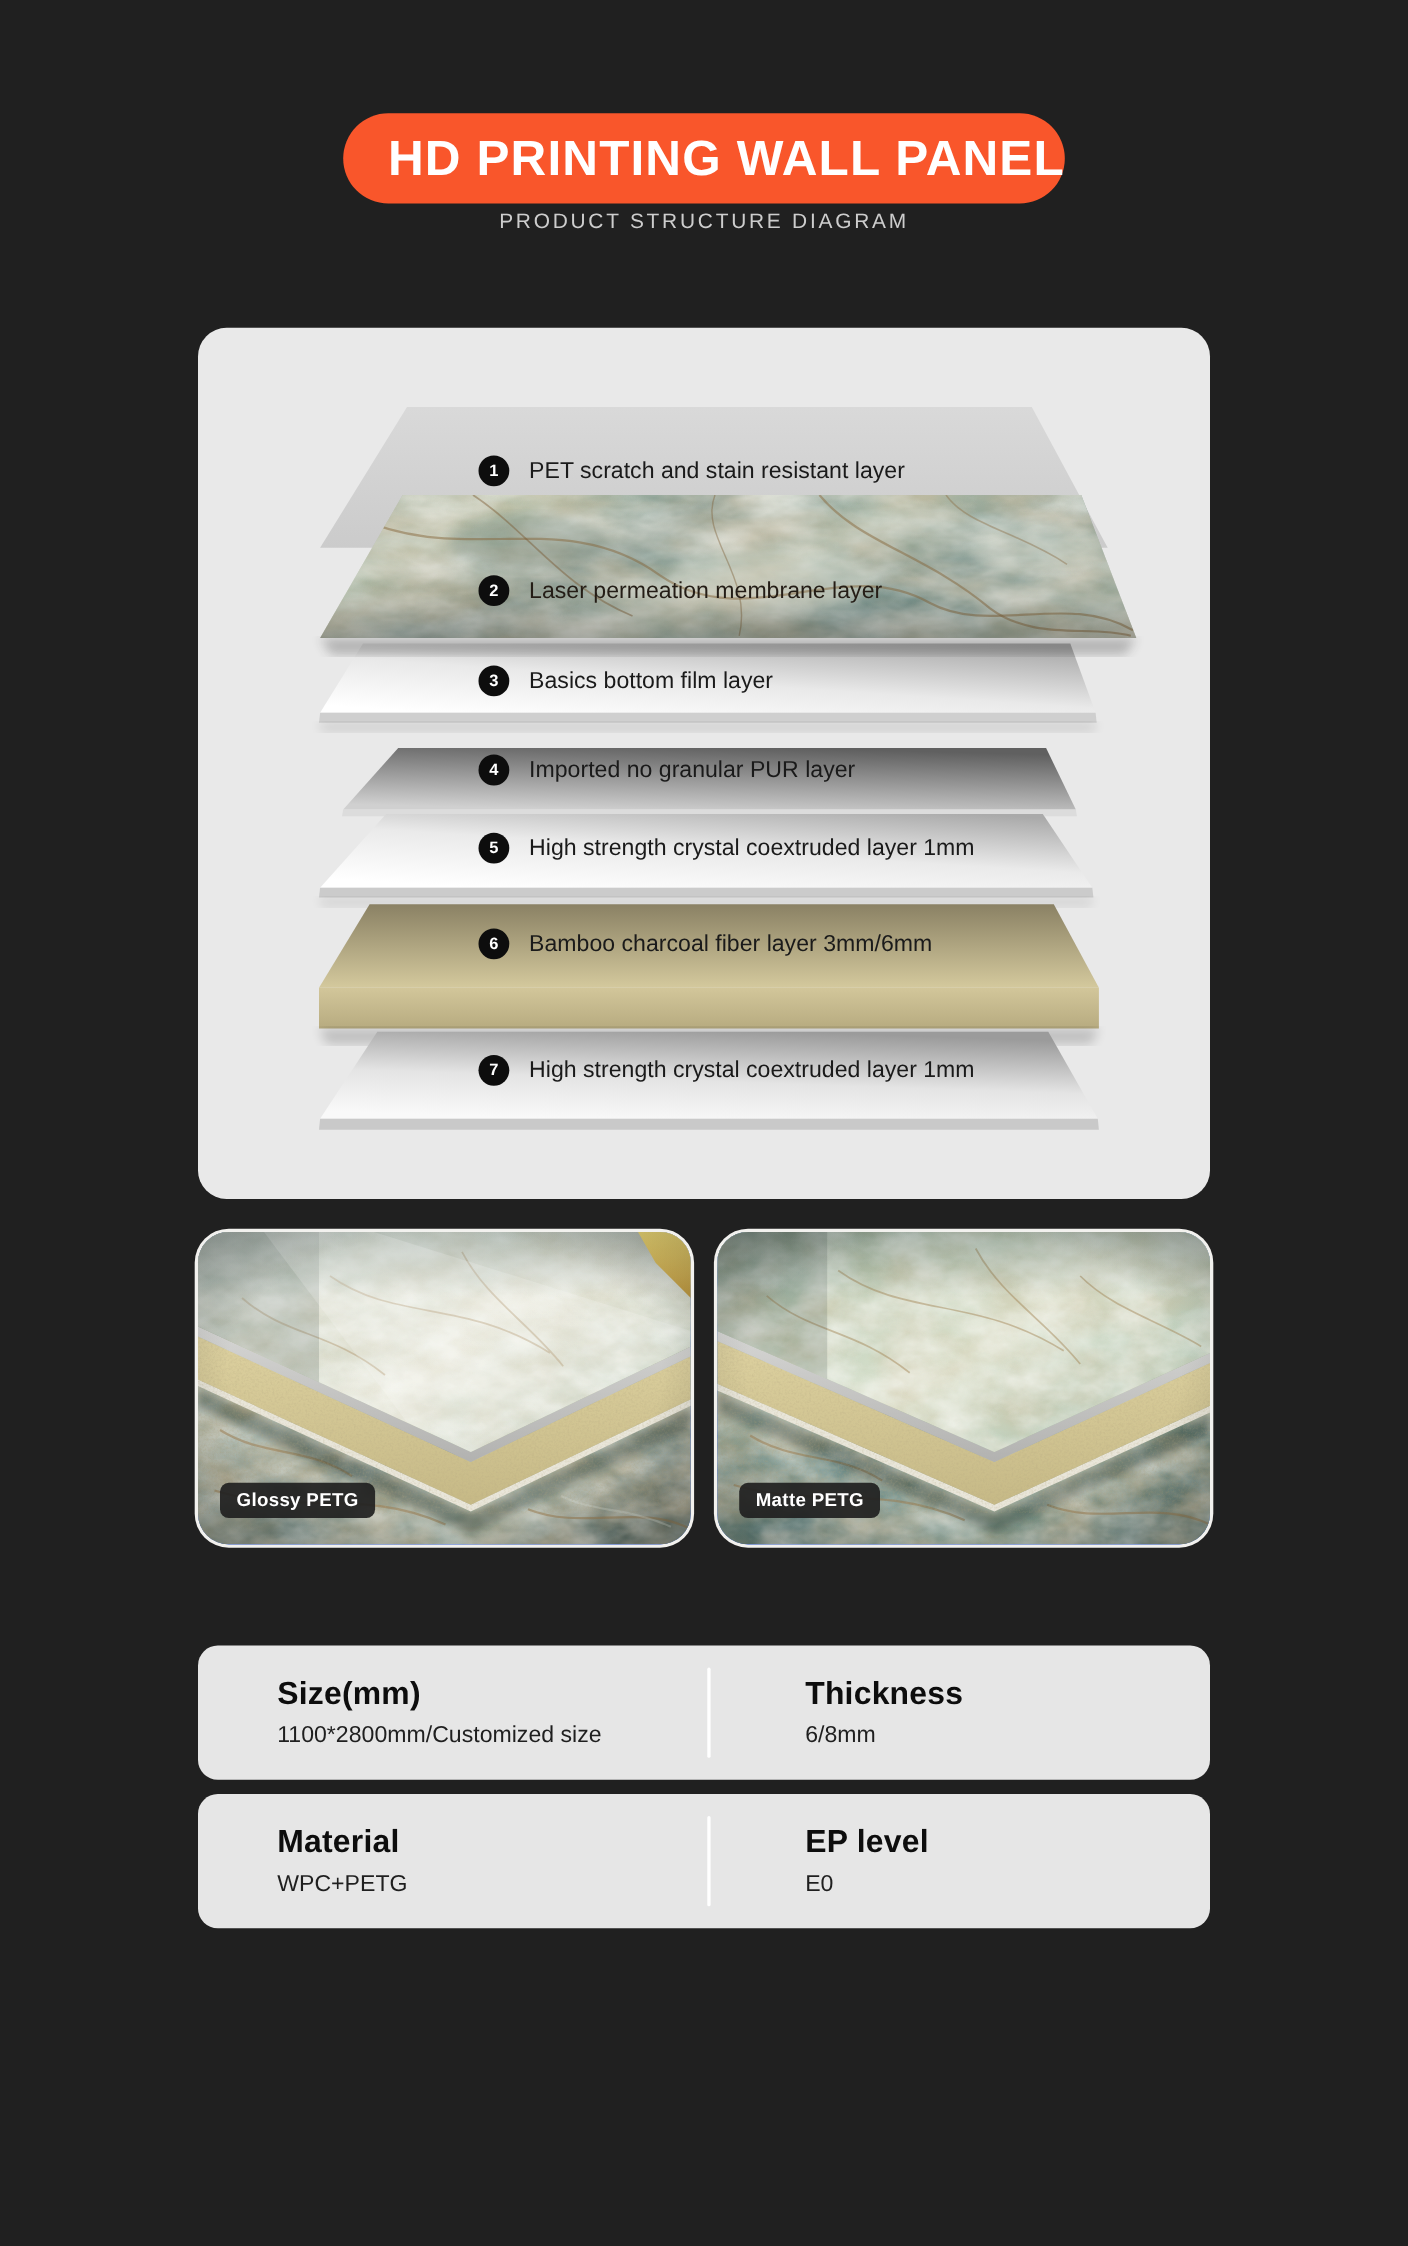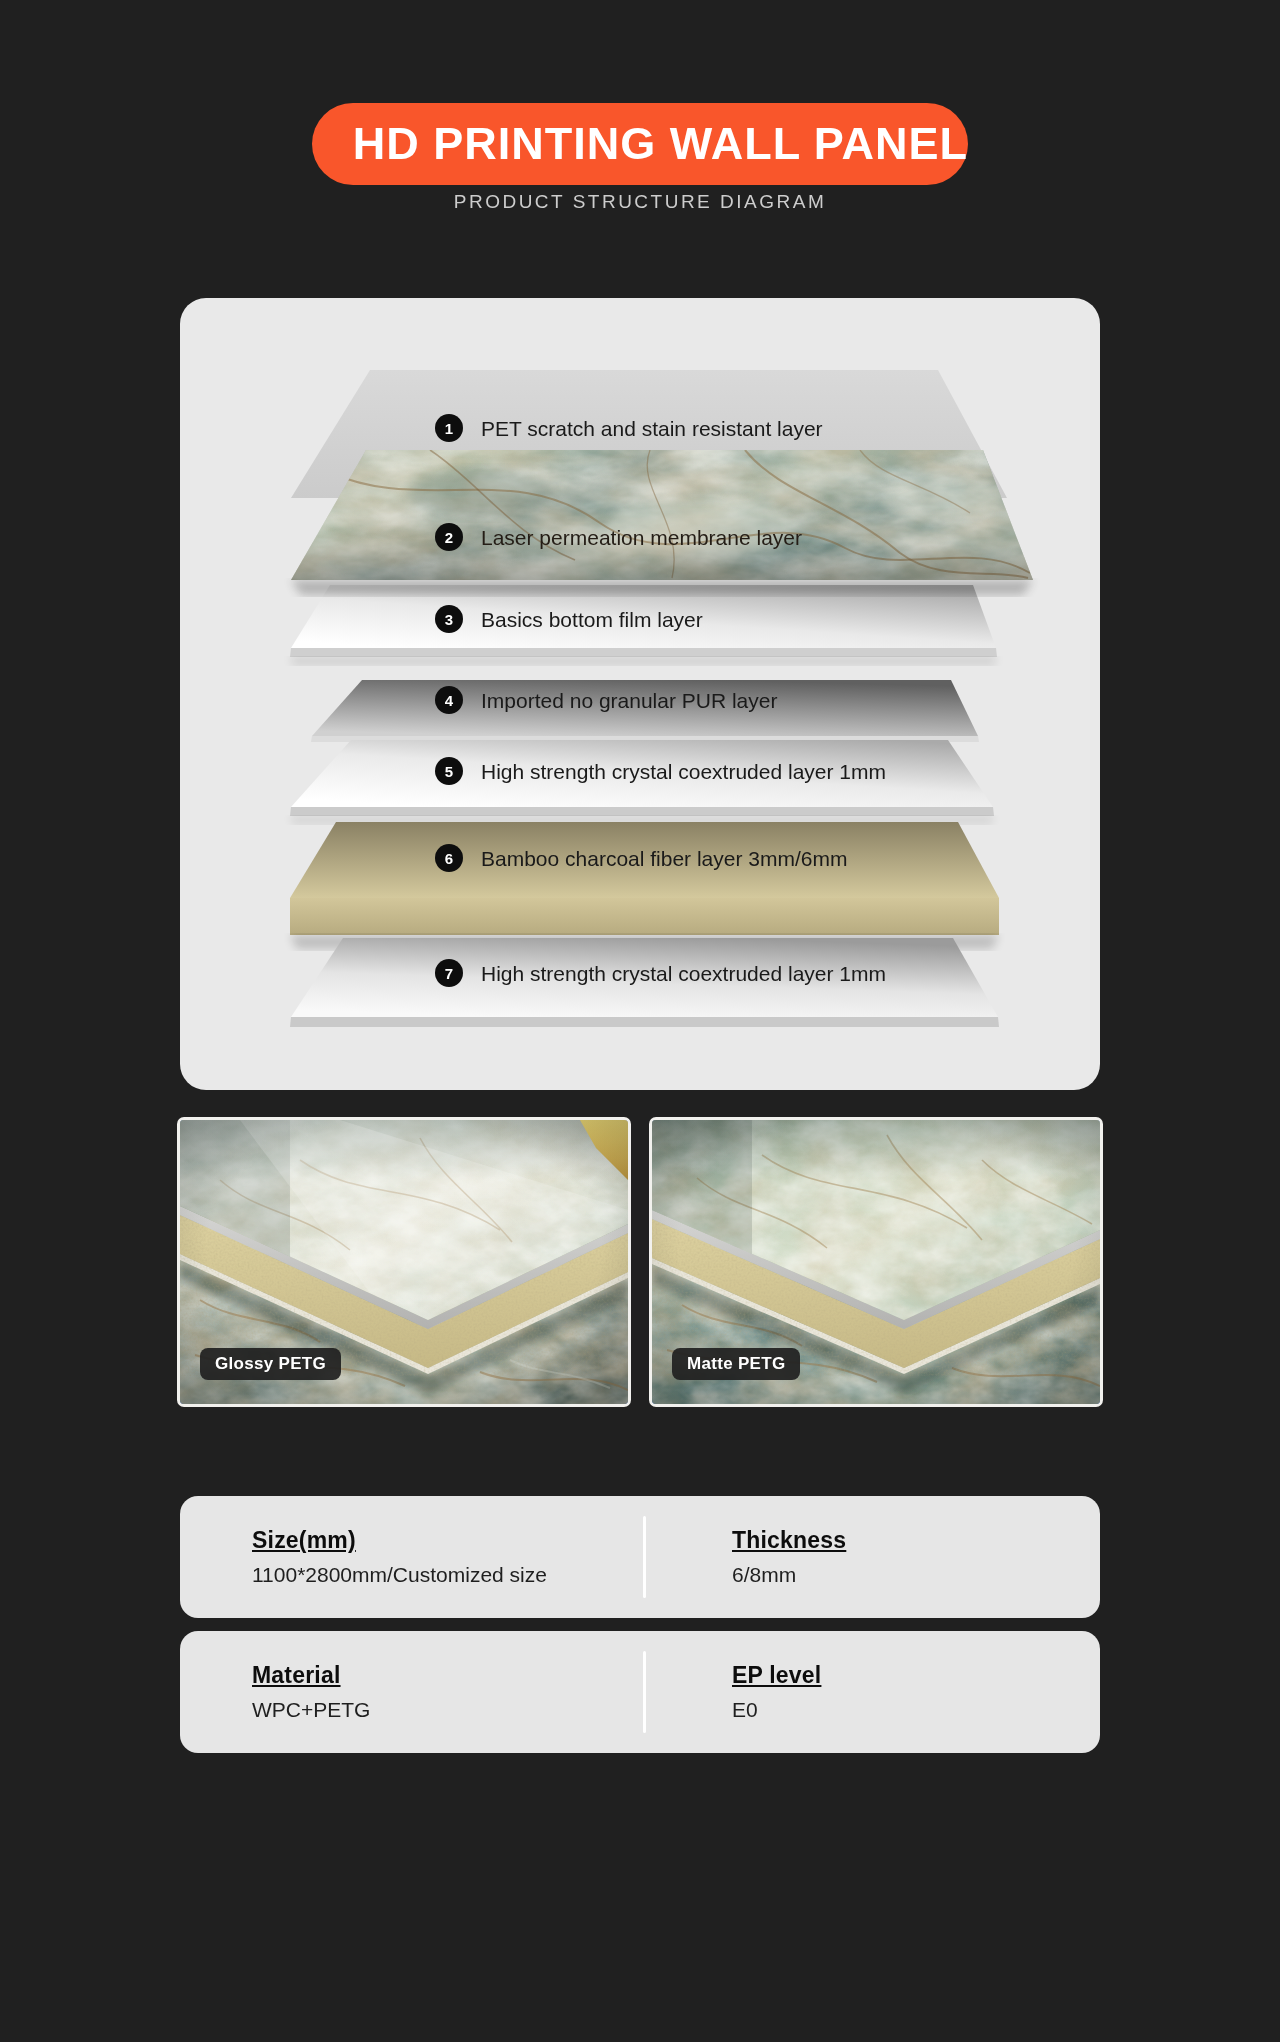--- a/index.html
+++ b/index.html
@@ -32,41 +32,41 @@
   .diagram-card svg{display:block;}
   .lbl{font-family:"Liberation Sans",sans-serif;font-size:21px;font-weight:500;fill:#1a1a1a;}
   .lbl2{fill:#241d16;}
   .num{font-family:"Liberation Sans",sans-serif;font-size:15px;font-weight:700;fill:#ffffff;}
   .photo-row{
     width:920px;margin:30px auto 0;
     display:flex;justify-content:space-between;
   }
   .photo-card{
     width:448px;height:284px;margin:0;
-    border-radius:4px;overflow:hidden;position:relative;
+    border-radius:28px;overflow:hidden;position:relative;
     box-shadow:0 0 0 3px #f2f1ee;
     background:#1d4ed8;
   }
   .photo-card svg{display:block;}
   .badge{
     position:absolute;left:20px;bottom:24px;
     background:rgba(32,32,32,0.92);
     color:#ffffff;font-size:17px;font-weight:600;
     padding:6px 15px;border-radius:8px;letter-spacing:0.3px;
   }
   .specs{width:920px;margin:92px auto 0;}
   .spec-card{
     height:122px;background:#e6e6e6;border-radius:18px;
     display:flex;align-items:center;
     margin-bottom:13px;
   }
   .spec-card .col{display:flex;flex-direction:column;justify-content:center;}
   .spec-card .col.left{width:463px;padding-left:72px;box-sizing:border-box;}
   .spec-card .col.right{padding-left:86px;}
-  .spec-card h3{margin:0 0 9px 0;font-size:23px;font-weight:700;color:#0d0d0d;letter-spacing:0.2px;text-decoration:underline;}
+  .spec-card h3{margin:0 0 9px 0;font-size:29px;font-weight:700;color:#0d0d0d;letter-spacing:0.2px;}
   .spec-card p{margin:0;font-size:21px;font-weight:400;color:#1f1f1f;}
   .divider{width:3px;height:82px;background:#ffffff;border-radius:2px;flex-shrink:0;}
 </style>
 </head>
 <body>
 
 <div>
 
   <div class="banner">
     <span>HD PRINTING WALL PANEL</span>

